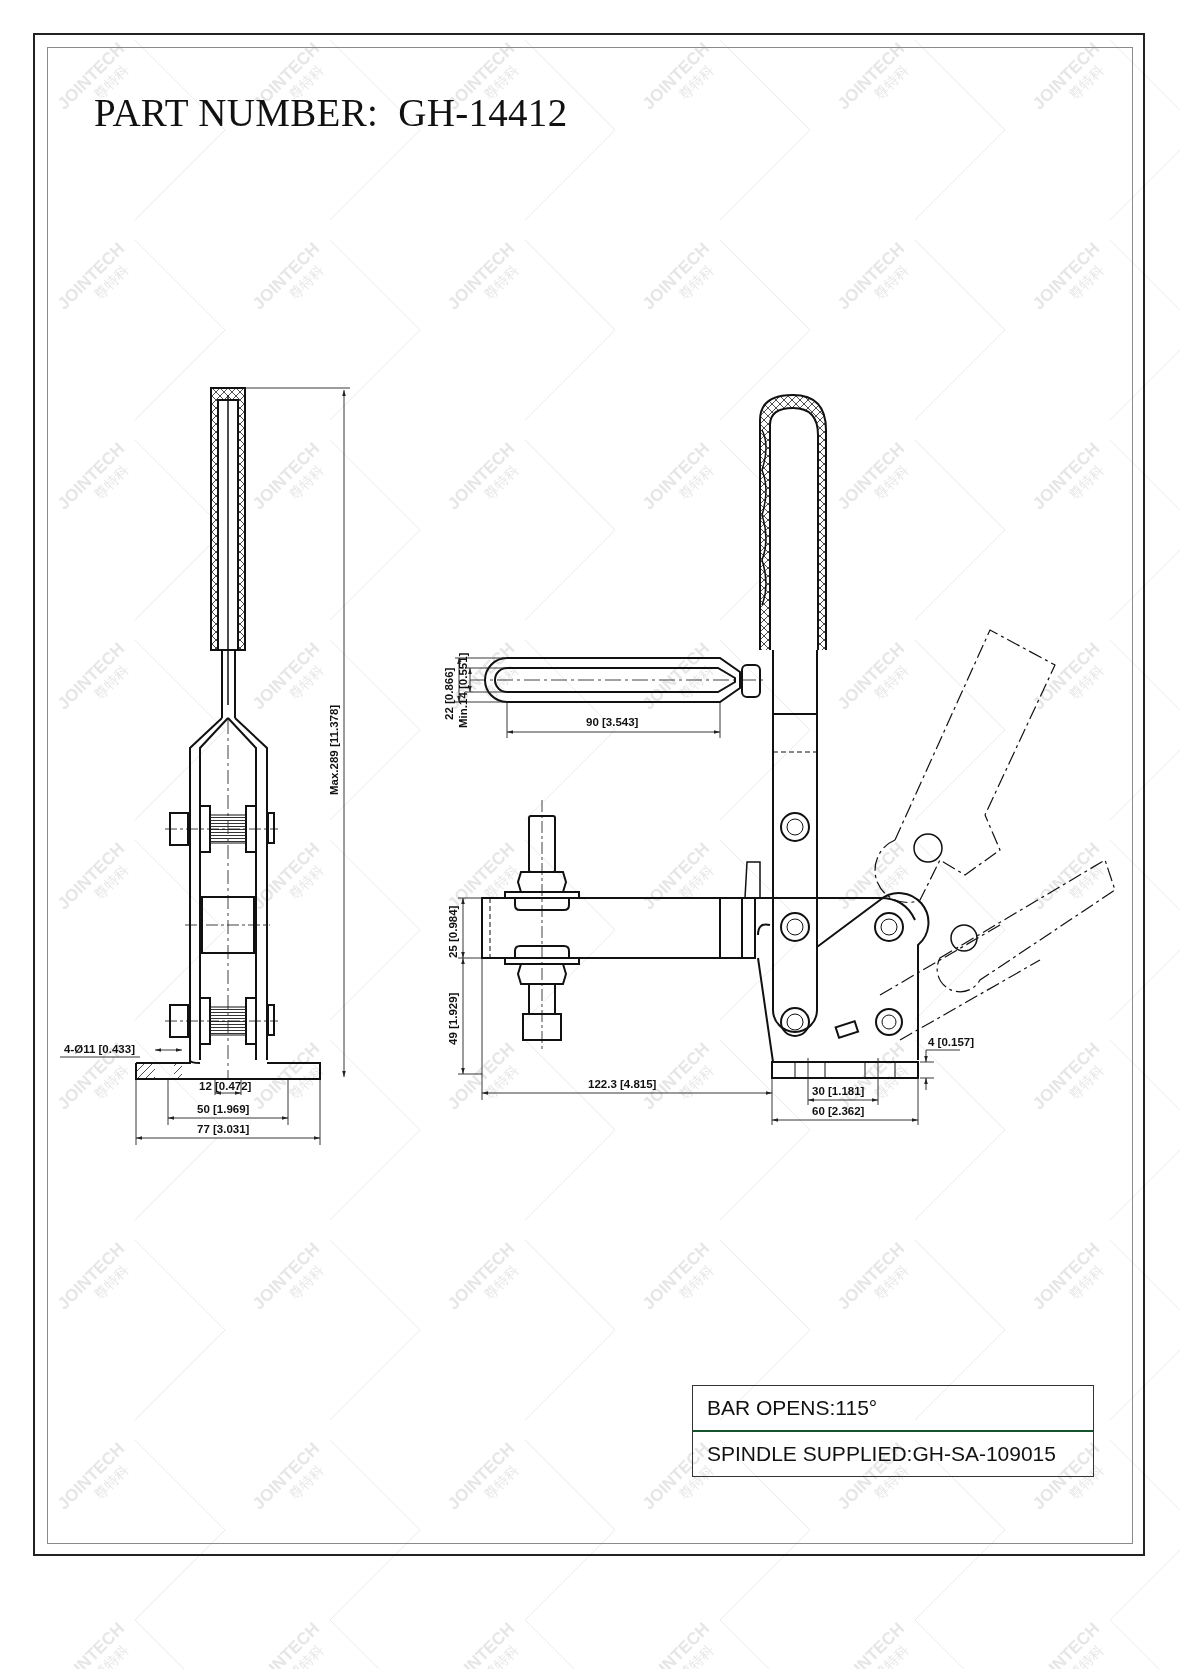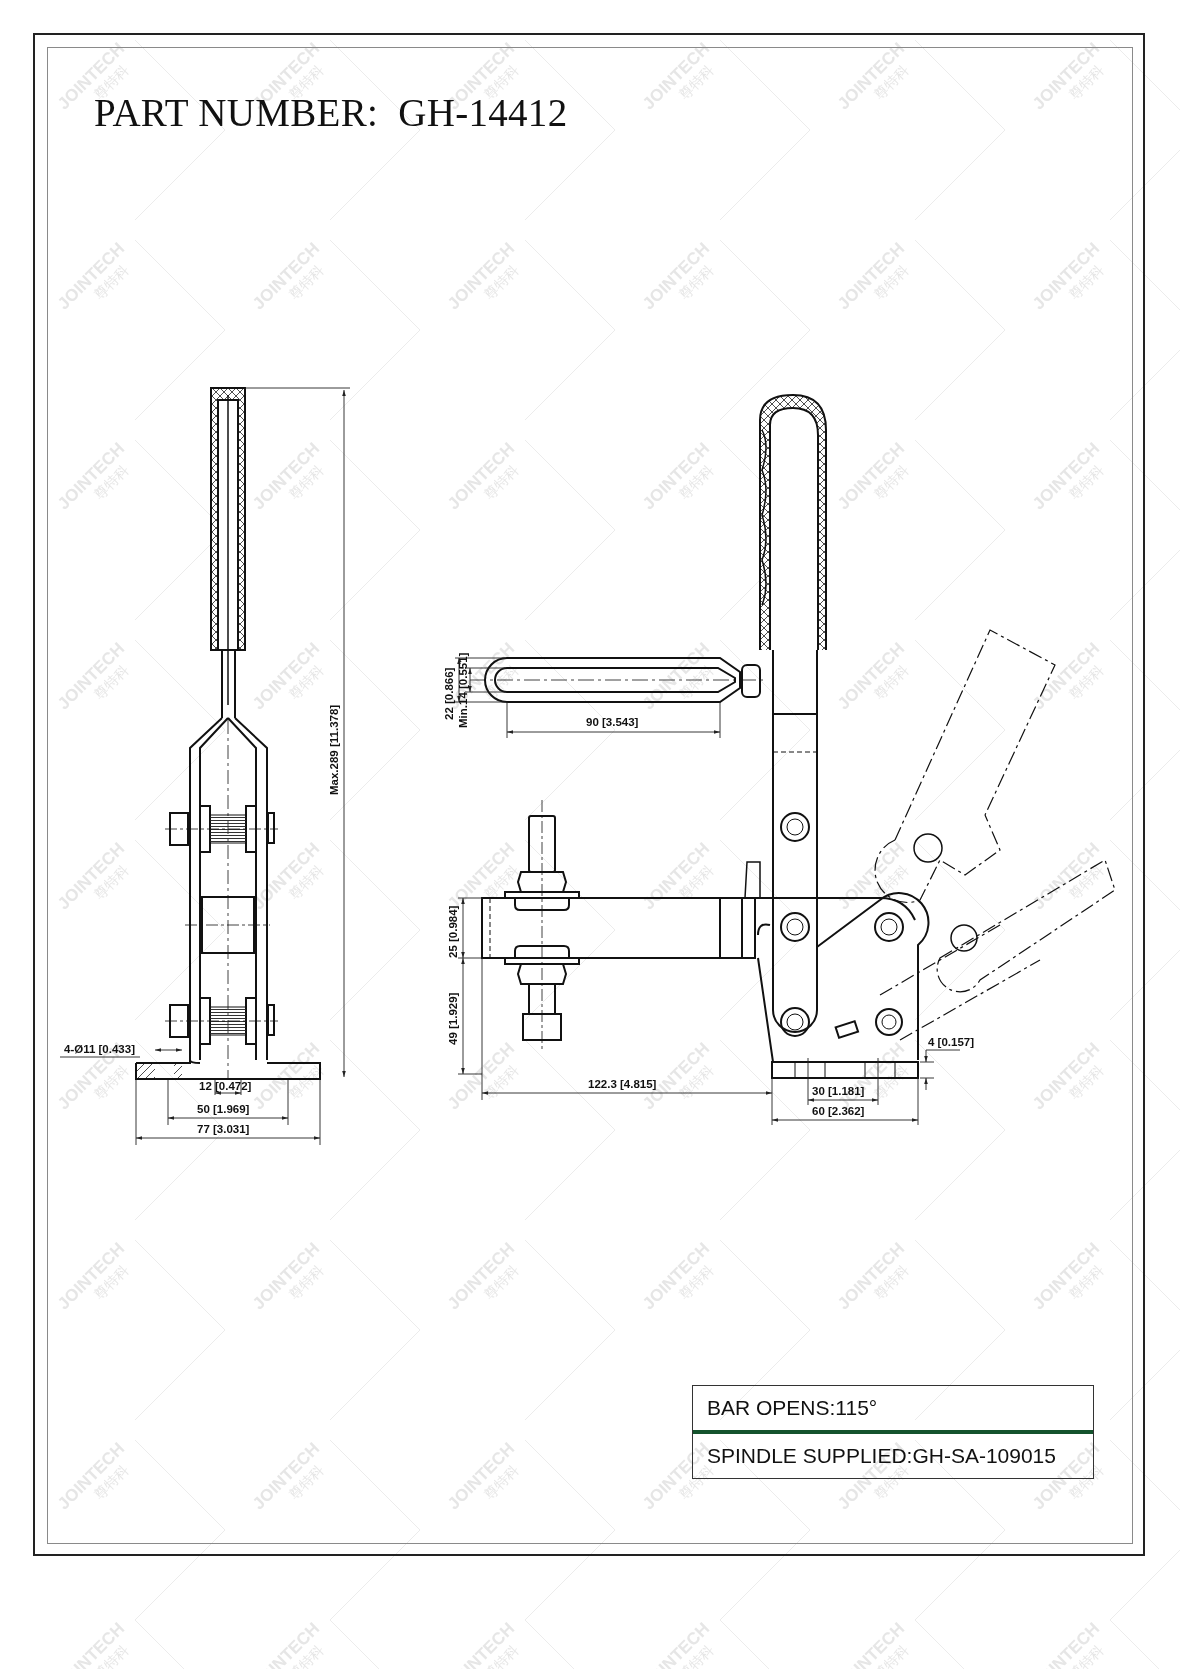--- a/index.html
+++ b/index.html
@@ -4,21 +4,21 @@
 <style>
   html, body { margin:0; padding:0; background:#ffffff; }
   body { width:1180px; height:1669px; position:relative; overflow:hidden; font-family:"Liberation Sans", sans-serif; }
   #wm { position:absolute; left:0; top:0; width:1180px; height:1669px; pointer-events:none; }
   .frame-outer { position:absolute; left:33px; top:33px; width:1112px; height:1523px; border:2px solid #222; box-sizing:border-box; }
   .frame-inner { position:absolute; left:47px; top:47px; width:1086px; height:1497px; border:1px solid #8a8a8a; box-sizing:border-box; }
   .title { position:absolute; left:94px; top:90px; font-family:"Liberation Serif", serif; font-size:39px; color:#111; letter-spacing:0.3px; white-space:pre; }
   #drawing { position:absolute; left:0; top:0; width:1180px; height:1669px; }
   .dim { font-family:"Liberation Sans", sans-serif; font-size:11.5px; font-weight:bold; fill:#111; }
   .spec { position:absolute; left:692px; top:1385px; width:402px; border:1.5px solid #333; box-sizing:border-box; }
-  .spec-row { height:44px; line-height:44px; padding-left:14px; font-size:21px; color:#111; border-bottom:4px solid #14532d; font-family:"Liberation Sans", sans-serif; }
+  .spec-row { height:44px; line-height:44px; padding-left:14px; font-size:21px; color:#111; border-bottom:2px solid #14532d; font-family:"Liberation Sans", sans-serif; }
   .spec-row:last-child { border-bottom:none; }
 </style>
 </head>
 <body>
 
 <svg id="wm">
     <g transform="translate(95,80) rotate(-45)">
       <text x="0" y="0" text-anchor="middle" font-family="Liberation Sans, sans-serif" font-weight="bold" font-size="17" fill="#e6e6e6">JOINTECH</text>
       <text x="10" y="18" text-anchor="middle" font-family="DejaVu Sans, sans-serif" font-size="14" fill="#e6e6e6">尊特科</text>
     </g>

